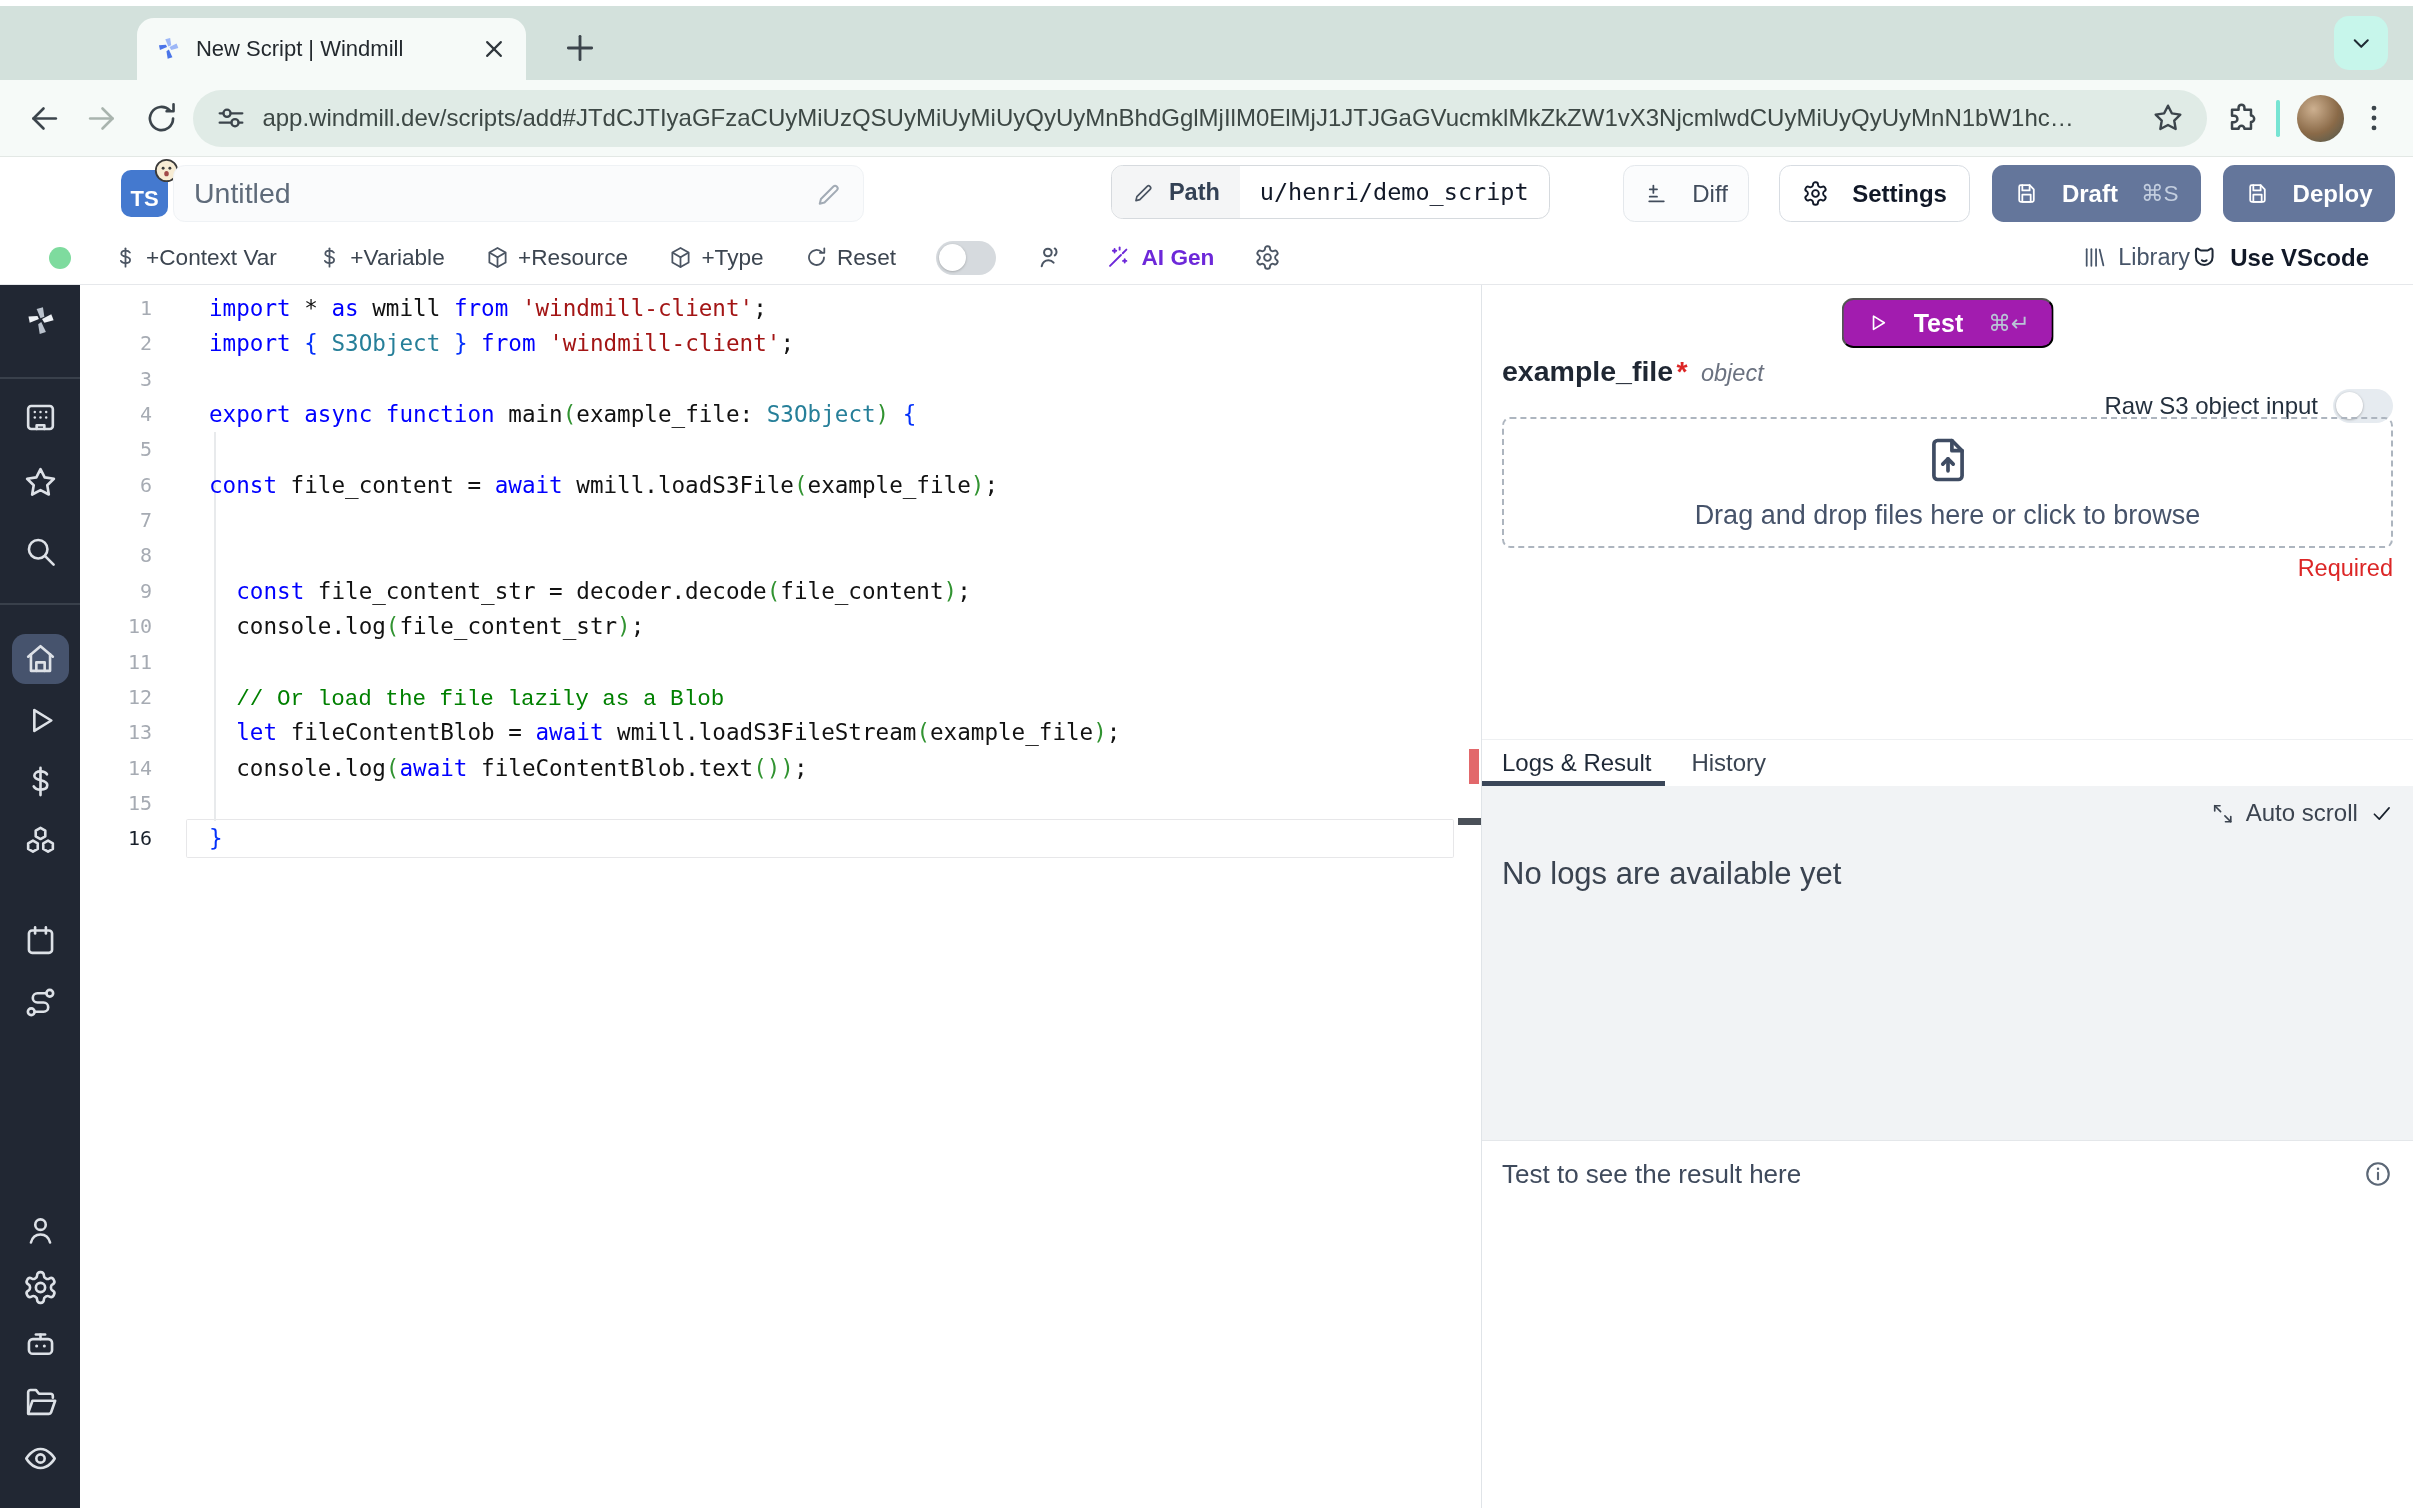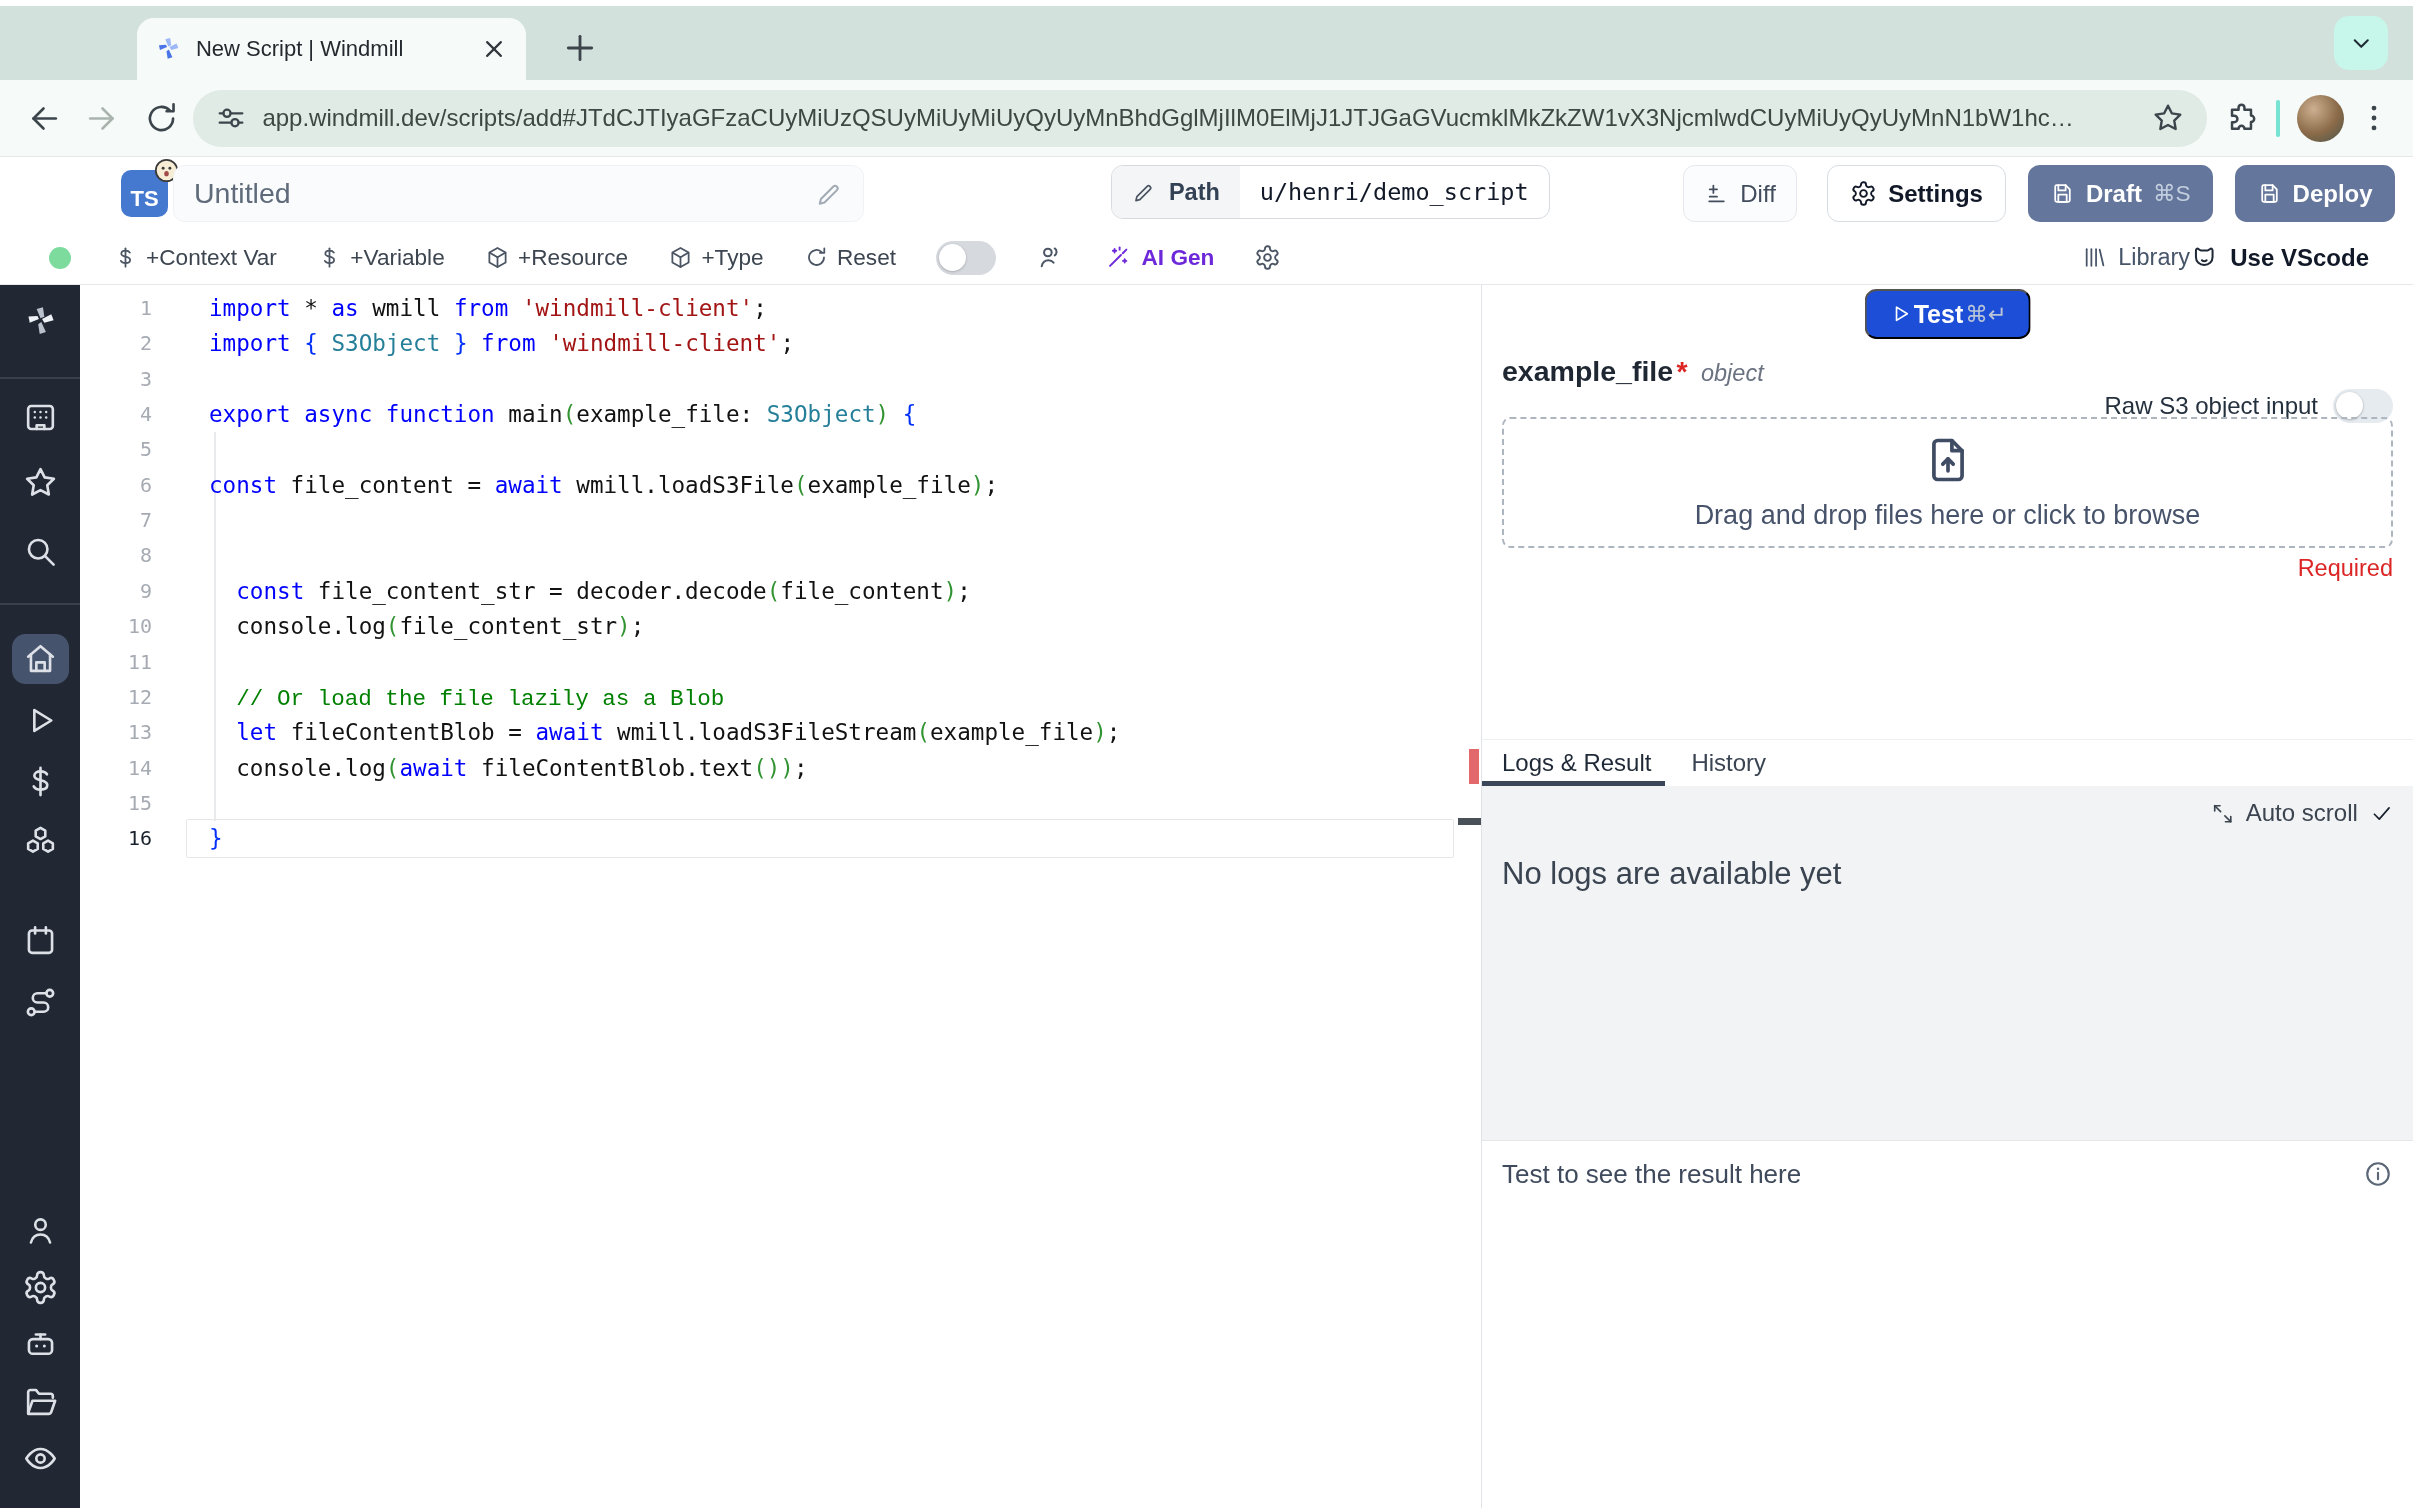--- a/index.html
+++ b/index.html
@@ -45,21 +45,21 @@
     font-size:28.5px; color:#5f6b7a; }
   #title-pencil { margin-left:auto; width:28.5px; height:28.5px; color:#a2abb5; }
   #path-group { position:absolute; left:1111px; top:8.4px; height:54px; border:1.7px solid #d6dade;
     border-radius:11.7px; display:flex; align-items:stretch; overflow:hidden; background:#fff; }
   #path-left { background:#f4f5f6; display:flex; align-items:center; gap:13.4px; padding:0 20px;
     font-size:23.5px; font-weight:600; color:#334155; }
   #path-left .icon { width:23.5px; height:23.5px; color:#4b5563; }
   #path-value { display:flex; align-items:center; padding:0 20px;
     font-family:"DejaVu Sans Mono", monospace; font-size:23.5px; color:#111827; }
   #hdr-right { position:absolute; right:18.4px; top:8.4px; height:57px; display:flex; gap:22px; align-items:center; }
-  .hbtn { height:57px; border-radius:11.7px; display:flex; align-items:center; gap:11px; font-size:24px; }
+  .hbtn { height:57px; border-radius:11.7px; display:flex; align-items:center; gap:23px; font-size:24px; }
   #btn-diff { background:#fbfcfd; border:1.7px solid #e4e8ec; color:#414c5c; padding:0 20px; margin-right:8.4px; }
   #btn-diff .icon { width:25px; height:25px; }
   #btn-settings { background:#fff; border:1.7px solid #d7dce2; color:#111827; font-weight:600; padding:0 22px; }
   #btn-settings .icon { width:27px; height:27px; }
   #btn-draft, #btn-deploy { background:#64769b; color:#fff; font-weight:700; padding:0 22px; border:none; }
   #btn-draft .icon, #btn-deploy .icon { width:25px; height:25px; color:#fff; }
   .kbd-dim { font-weight:400; color:#c3cedf; font-size:22.6px; }
 
   
   #stoolbar { position:relative; width:2413px; height:54px; border-bottom:1.7px solid #e6e8eb;
@@ -105,22 +105,22 @@
     border:1.7px solid #e7e7e9; border-radius:1.7px; }
   #indent-guide { position:absolute; left:134px; top:147px; width:1.7px; height:389px; background:#e8eaec; }
   #ov-ruler { position:absolute; right:0; top:0; width:23.5px; height:100%; background:#fff; }
   #ov-err { position:absolute; right:1.7px; top:464px; width:10px; height:35px; background:#e2686b; }
   #ov-cursor { position:absolute; right:0; top:533px; width:23.5px; height:6.7px; background:#4a5058; }
 
   
   #rpanel { position:relative; width:932px; height:1230px; border-left:1.7px solid #e0e4e8;
     display:flex; flex-direction:column; background:#fff; }
   #input-pane { position:relative; height:454px; flex:none; }
-  #test-btn { position:absolute; left:50%; transform:translateX(-50%); top:4px; height:50px;
-    background:#1d4ed8; border-radius:11.7px; display:flex; align-items:center; gap:2px; padding:0 22px; color:#fff; }
+  #test-btn { position:absolute; left:50%; transform:translateX(-50%); top:13px; height:50px;
+    background:#a21caf; border-radius:11.7px; display:flex; align-items:center; gap:25px; padding:0 22px; color:#fff; }
   #test-btn .icon { width:23.5px; height:23.5px; }
   #test-label { font-size:25px; font-weight:700; }
   #test-kbd { font-size:22.6px; color:#b9c4d6; }
   #arg-row { position:absolute; left:20px; top:70px; display:flex; align-items:baseline; gap:13.4px; }
   #arg-name { font-size:28.5px; font-weight:700; color:#1f2733; }
   #arg-star { color:#dc2626; font-size:28.5px; font-weight:700; margin-left:-10px; }
   #arg-type { font-size:23.5px; font-style:italic; color:#6b7280; }
   #raw-row { position:absolute; right:20px; top:104px; display:flex; align-items:center; gap:15px; }
   #raw-label { font-size:24px; color:#24303e; }
   #raw-toggle { width:60px; height:34px; border-radius:17px; background:#e6ebf0; position:relative; }

